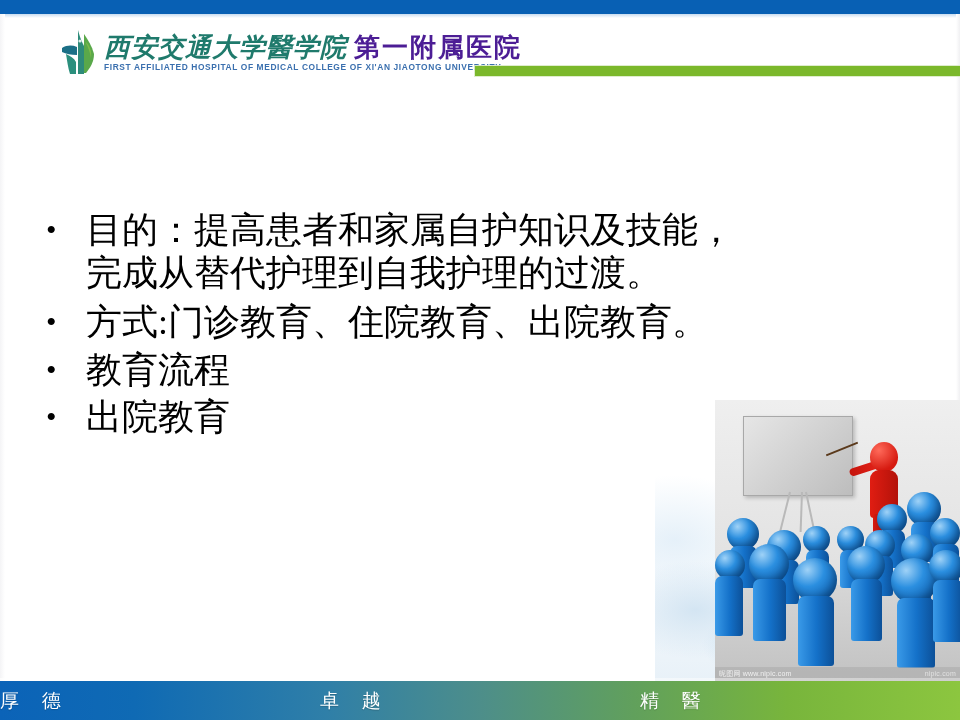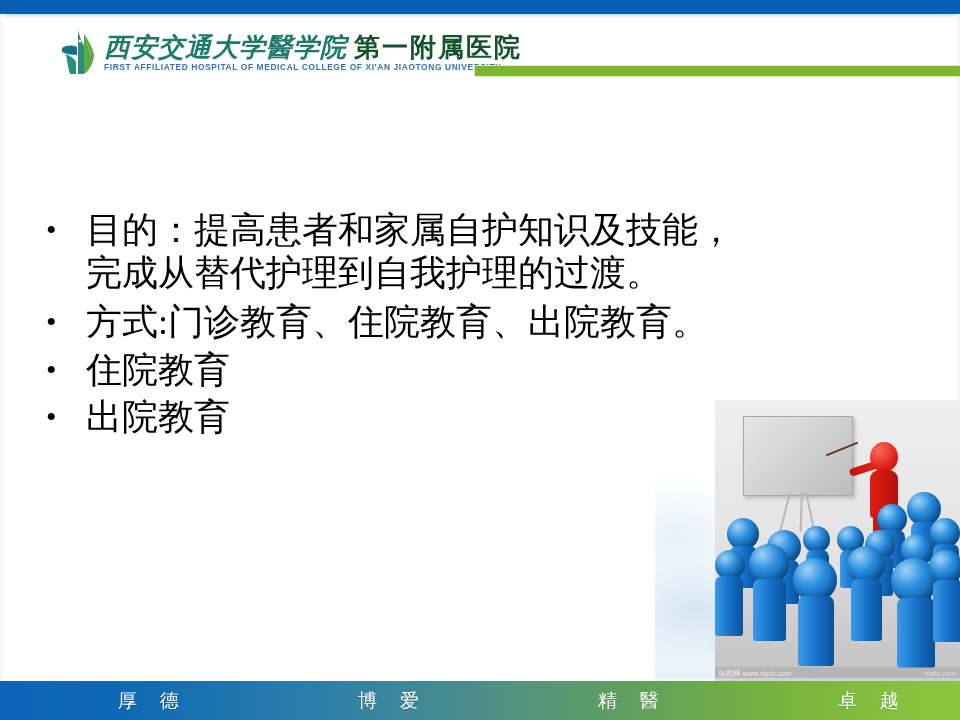--- a/index.html
+++ b/index.html
@@ -51,21 +51,21 @@
     left: 104px; top: 12px;
     font-family: "Liberation Serif", "DejaVu Serif", serif;
     font-size: 26px;
     letter-spacing: 1px;
     white-space: nowrap;
     color: #1f7a6c;
     font-style: italic;
     font-weight: bold;
   }
   .logo-cn .part2 {
-    color: #14532d;
+    color: #4c1d95;
     font-style: normal;
     font-weight: bold;
     letter-spacing: 2px;
     margin-left: 7px;
   }
   .logo-en {
     position: absolute;
     left: 104px; top: 44px;
     font-family: "Liberation Sans", sans-serif;
     font-size: 8.4px;
@@ -272,21 +272,20 @@
     width: 960px; height: 39px;
     display: flex;
   }
   .footer-item {
     flex: 1 1 25%;
     color: #ffffff;
     font-family: "Liberation Serif", "DejaVu Serif", serif;
     font-size: 19px;
     line-height: 39px;
     letter-spacing: 9px;
-    padding-left: 118px;
     box-sizing: border-box;
     white-space: nowrap;
     text-shadow: 0 1px 1px rgba(0,0,0,0.2);
   }
 
   
   .edge-left {
     position: absolute;
     left: 0; top: 14px;
     width: 5px; height: 667px;
@@ -340,21 +339,21 @@
 完成从替代护理到自我护理的过渡。</span>
     </div>
 
     <div class="bullet-row r2">
       <span class="bullet-dot">•</span>
       <span class="bullet-text">方式:门诊教育、住院教育、出院教育。</span>
     </div>
 
     <div class="bullet-row r3">
       <span class="bullet-dot">•</span>
-      <span class="bullet-text">住院教育</span>
+      <span class="bullet-text">教育流程</span>
     </div>
 
     <div class="bullet-row r4">
       <span class="bullet-dot">•</span>
       <span class="bullet-text">出院教育</span>
     </div>
 
   </div>
 
   <div class="picture-wrap">
@@ -444,18 +443,17 @@
         <span>昵图网 www.nipic.com</span>
         <span class="wm-right">nipic.com</span>
       </div>
     </div>
   </div>
 
   <div class="footer-top-line"></div>
   <div class="footer"></div>
   <div class="footer-items">
     <div class="footer-item">厚 德</div>
-    <div class="footer-item">博 爱</div>
+    <div class="footer-item">卓 越</div>
     <div class="footer-item">精 醫</div>
-    <div class="footer-item">卓 越</div>
   </div>
 
 </div>
 
 </body></html>

